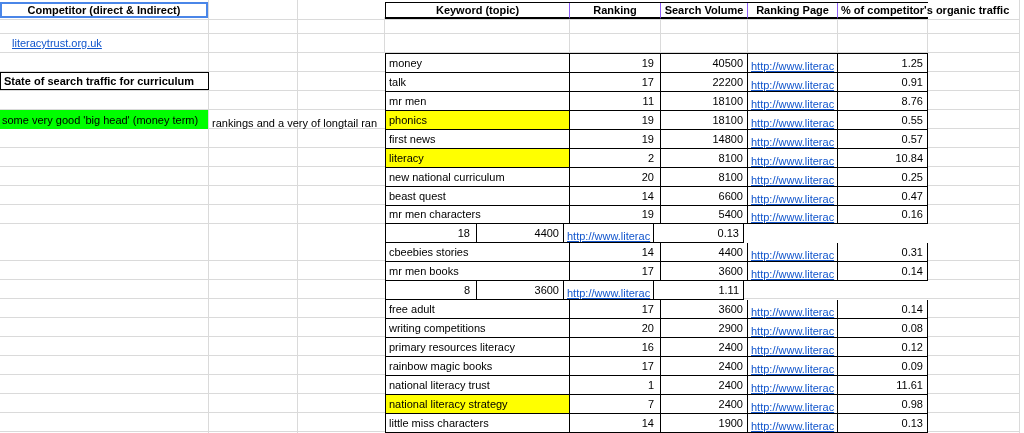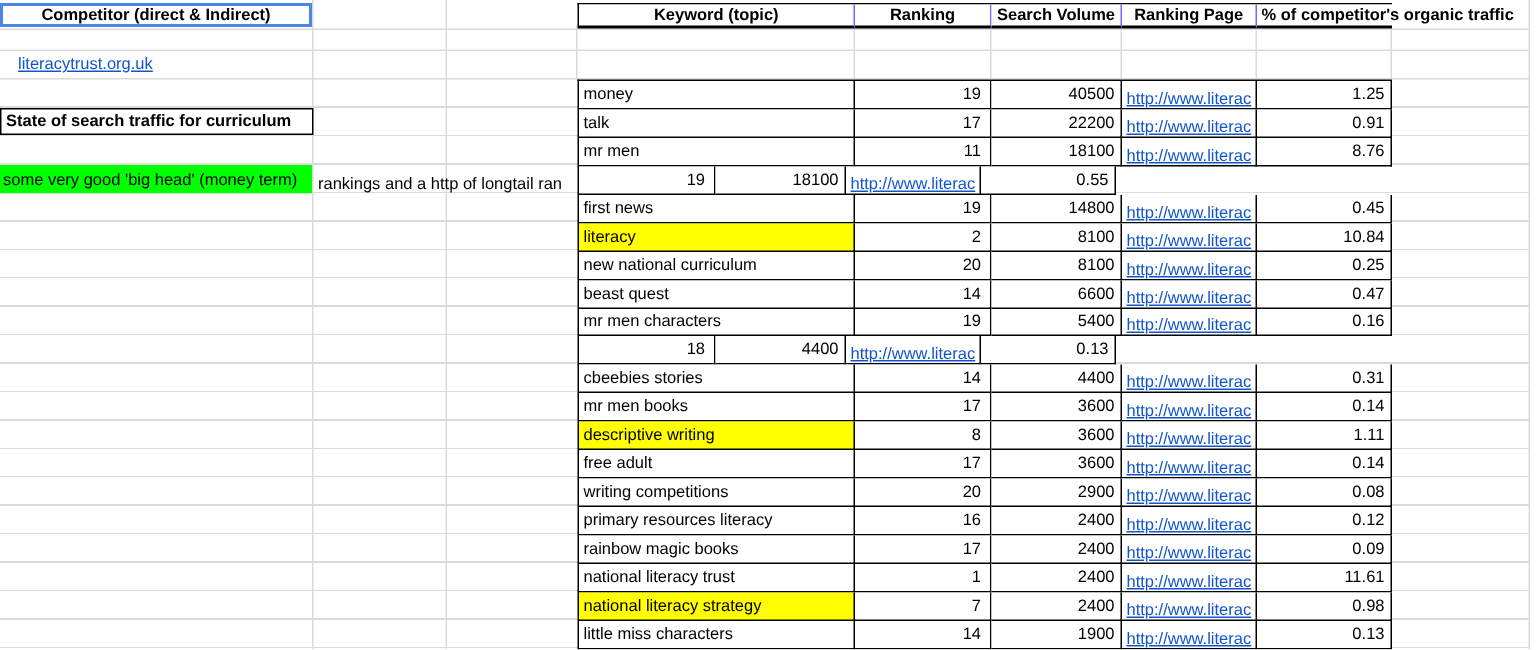--- a/index.html
+++ b/index.html
@@ -105,21 +105,21 @@
   <a class="site-link">literacytrust.org.uk</a>
 
   <div class="state-box">
     <span>State of search traffic for curriculum</span>
   </div>
 
   <div class="note-row">
     <span class="note-hl">
       <span>some very good 'big head' (money term)</span>
     </span>
-    <span class="note-rest">rankings and a http of longtail ran</span>
+    <span class="note-rest">rankings and a very of longtail ran</span>
   </div>
 
   <div class="thead">
     <div class="th w-kw">Keyword (topic)</div>
     <div class="th w-rank">Ranking</div>
     <div class="th w-vol">Search Volume</div>
     <div class="th w-page">Ranking Page</div>
     <div class="th w-pct pct-h">% of competitor's organic traffic</div>
   </div>
 
@@ -148,36 +148,37 @@
       <div class="td kw">mr men</div>
       <div class="td rank">11</div>
       <div class="td vol">18100</div>
       <div class="td page">
         <span class="cell-link">http://www.literac</span>
       </div>
       <div class="td pct">8.76</div>
     </div>
 
     <div class="trow">
+      <div class="td kw hl-yellow">phonics</div>
       <div class="td rank">19</div>
       <div class="td vol">18100</div>
       <div class="td page">
         <span class="cell-link">http://www.literac</span>
       </div>
       <div class="td pct">0.55</div>
     </div>
 
     <div class="trow">
       <div class="td kw">first news</div>
       <div class="td rank">19</div>
       <div class="td vol">14800</div>
       <div class="td page">
         <span class="cell-link">http://www.literac</span>
       </div>
-      <div class="td pct">0.45</div>
+      <div class="td pct">0.57</div>
     </div>
 
     <div class="trow">
       <div class="td kw hl-yellow">literacy</div>
       <div class="td rank">2</div>
       <div class="td vol">8100</div>
       <div class="td page">
         <span class="cell-link">http://www.literac</span>
       </div>
       <div class="td pct">10.84</div>
@@ -236,21 +237,20 @@
       <div class="td kw">mr men books</div>
       <div class="td rank">17</div>
       <div class="td vol">3600</div>
       <div class="td page">
         <span class="cell-link">http://www.literac</span>
       </div>
       <div class="td pct">0.14</div>
     </div>
 
     <div class="trow">
-      <div class="td kw hl-yellow">descriptive writing</div>
       <div class="td rank">8</div>
       <div class="td vol">3600</div>
       <div class="td page">
         <span class="cell-link">http://www.literac</span>
       </div>
       <div class="td pct">1.11</div>
     </div>
 
     <div class="trow">
       <div class="td kw">free adult</div>

